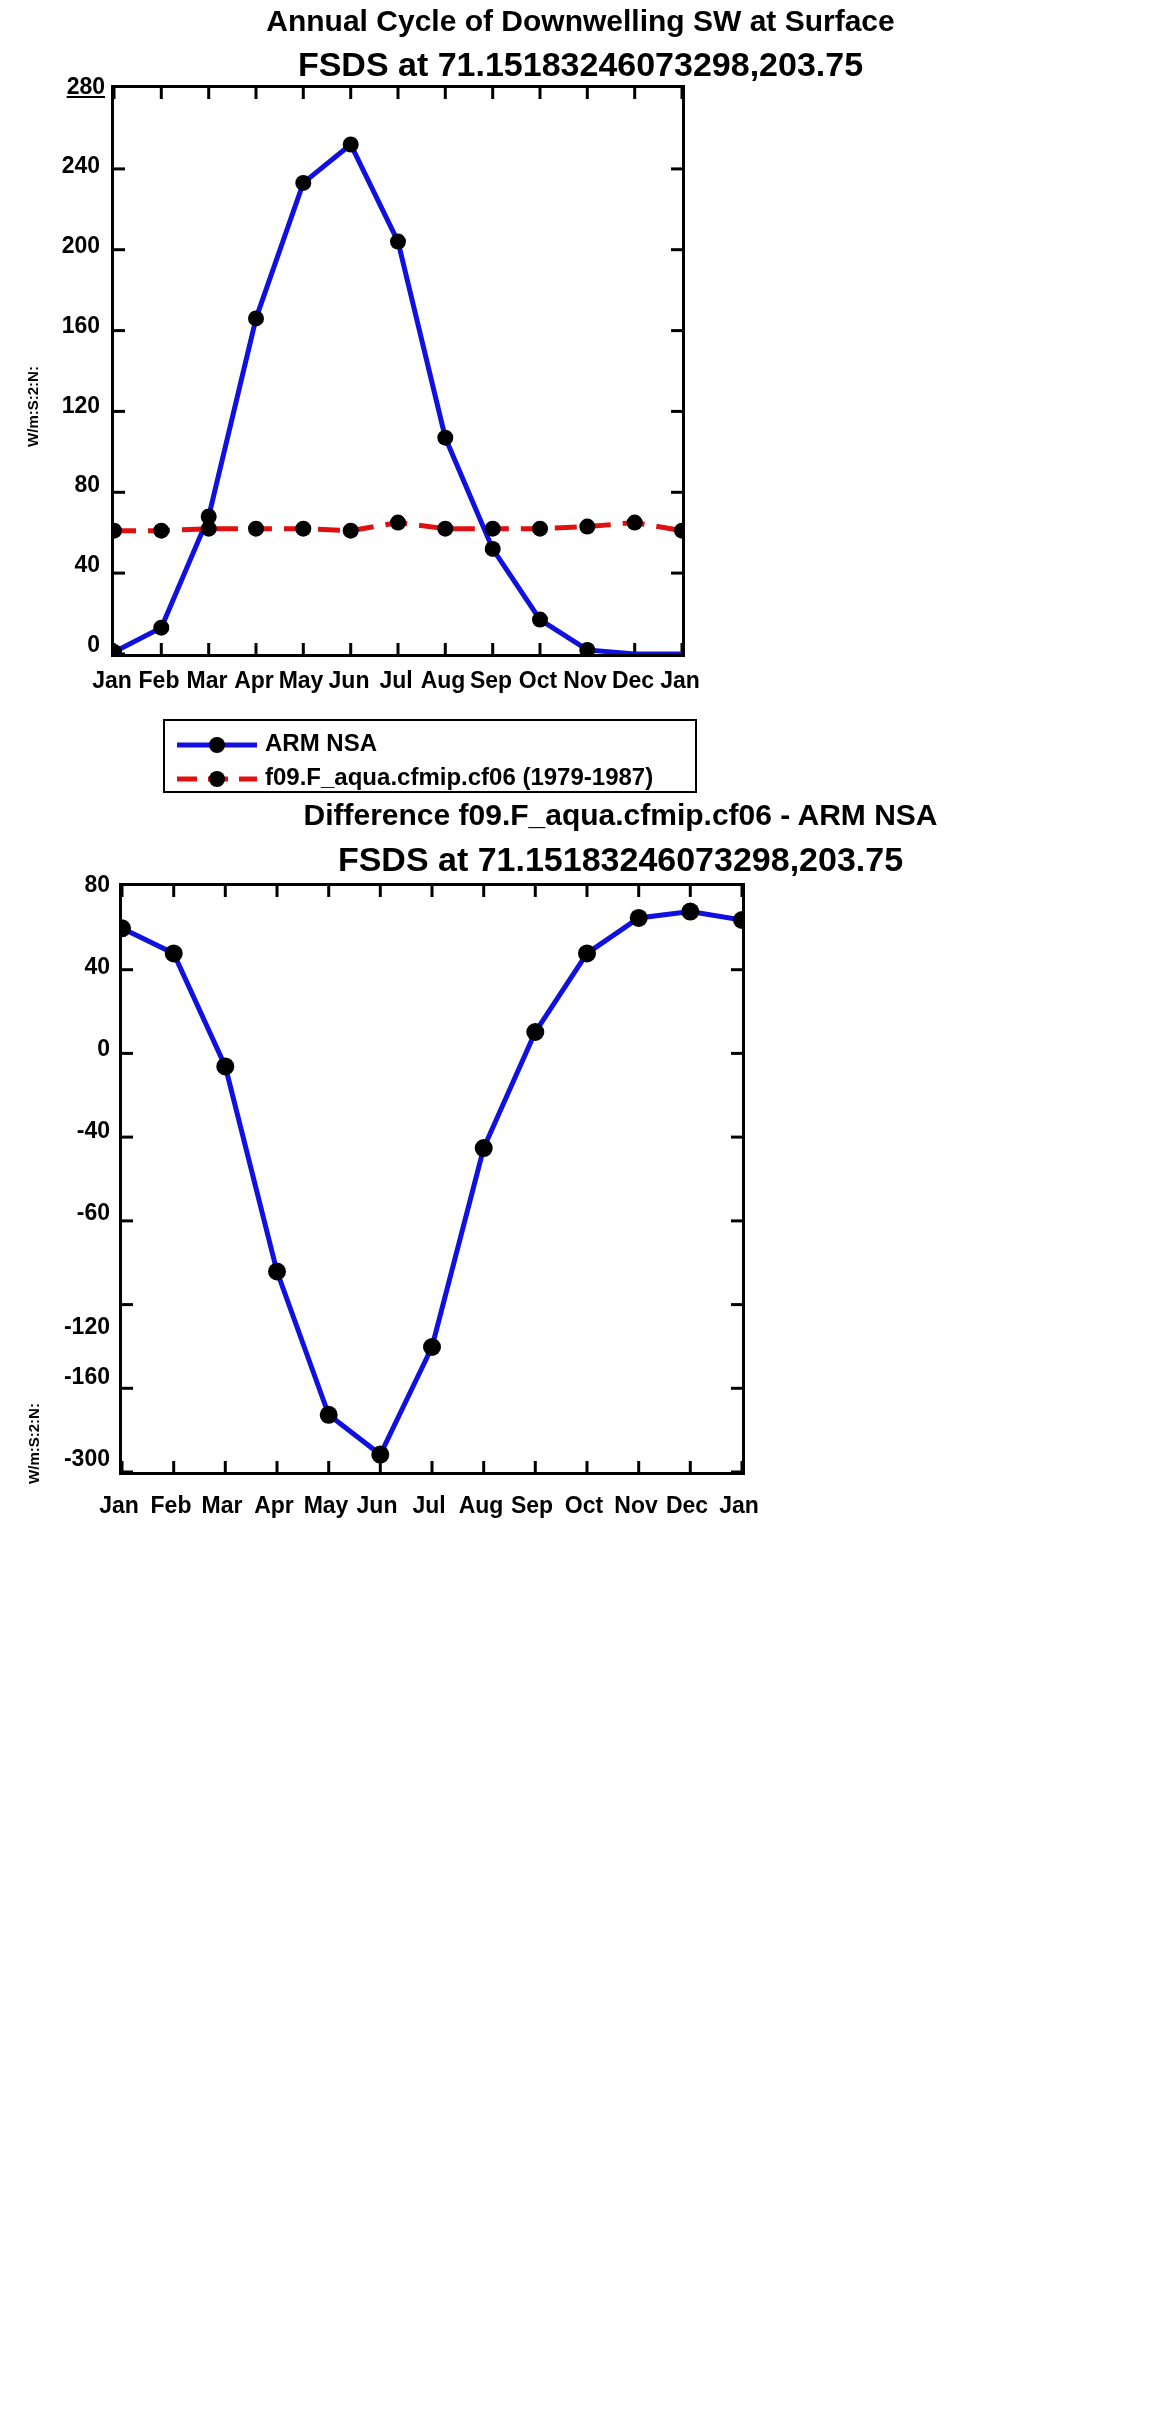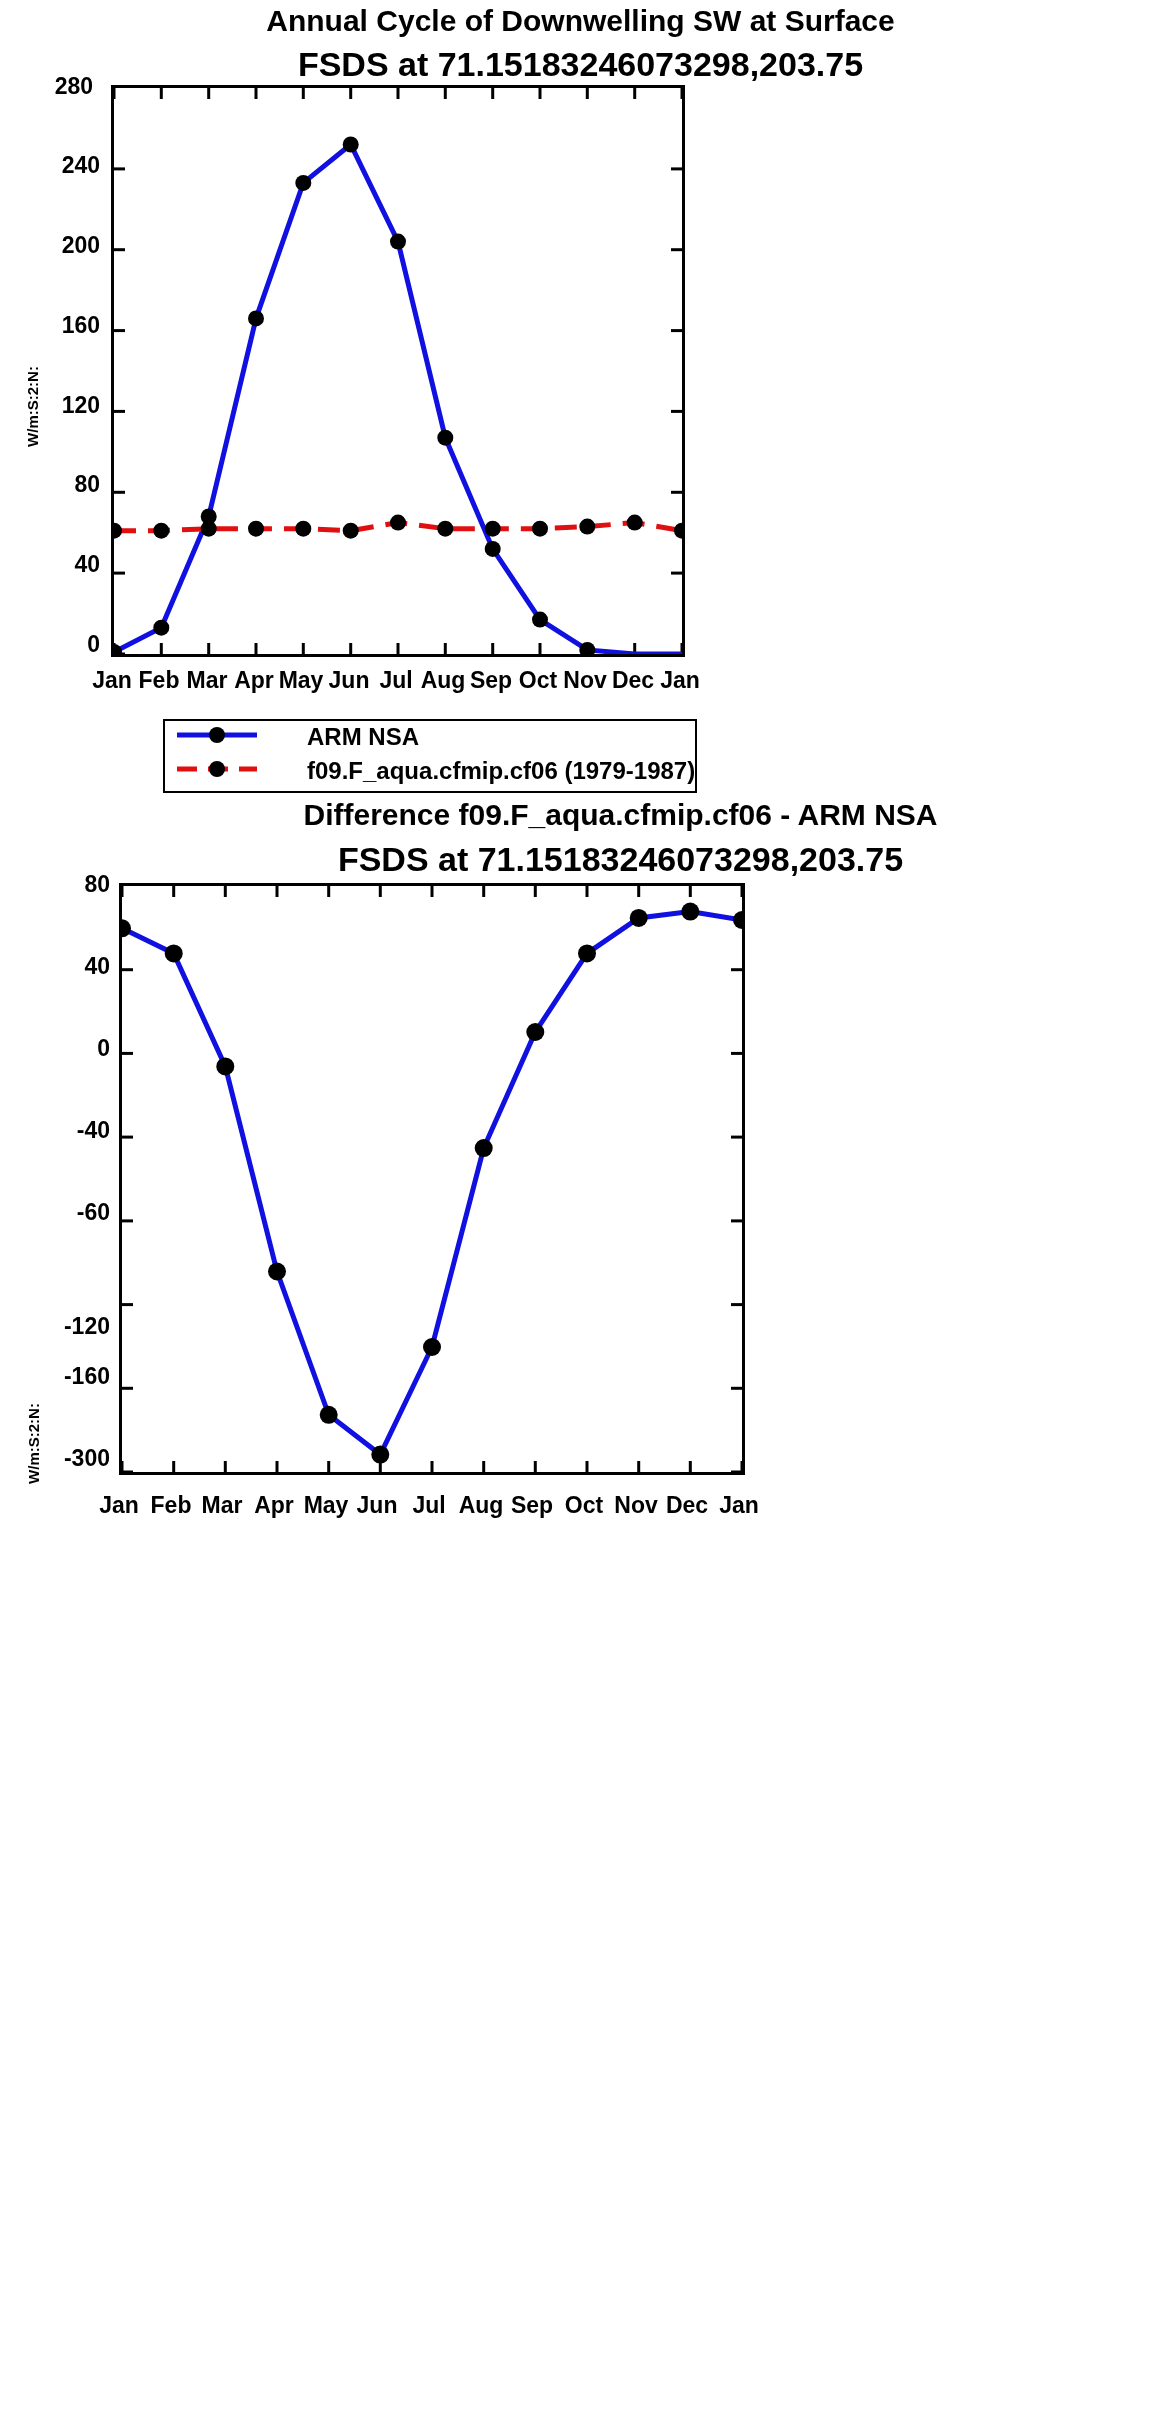--- a/index.html
+++ b/index.html
@@ -71,22 +71,21 @@
   .legend-box {
     position: absolute;
     border: 2px solid #000000;
     box-sizing: border-box;
     background: #ffffff;
   }
   .legend-row {
     position: absolute;
     height: 34px;
     display: flex;
-    align-items: flex-start;
-    gap: 42px;
+    align-items: flex-end;
   }
   .legend-label {
     font-size: 24px;
     font-weight: bold;
     white-space: nowrap;
     margin-left: 6px;
   }
   svg { display: block; }
   .tick-line { stroke: #000000; stroke-width: 3; }
   .series-line-solid {
@@ -107,21 +106,21 @@
 
 <div class="page">
 
   <div class="panel" style="top:0;height:1230px;">
 
     <div class="title-main" style="top:4px;">Annual Cycle of Downwelling SW at Surface</div>
     <div class="title-sub" style="top:45px;">FSDS at 71.15183246073298,203.75</div>
 
     <div class="ylabel" style="left:-48px;top:398px;width:160px;">W/m:S:2:N:</div>
 
-    <div class="ytick-label" style="left:29px;top:73px;width:64px;">280</div>
+    <div class="ytick-label" style="left:41px;top:73px;width:64px;text-decoration:underline;">280</div>
     <div class="ytick-label" style="left:36px;top:152px;width:64px;">240</div>
     <div class="ytick-label" style="left:36px;top:232px;width:64px;">200</div>
     <div class="ytick-label" style="left:36px;top:312px;width:64px;">160</div>
     <div class="ytick-label" style="left:36px;top:392px;width:64px;">120</div>
     <div class="ytick-label" style="left:36px;top:471px;width:64px;">80</div>
     <div class="ytick-label" style="left:36px;top:551px;width:64px;">40</div>
     <div class="ytick-label" style="left:36px;top:631px;width:64px;">0</div>
 
     <div class="plot-area" style="left:111px;top:85px;width:574px;height:572px;">
       <svg width="568" height="566" viewBox="0 0 568 566">

